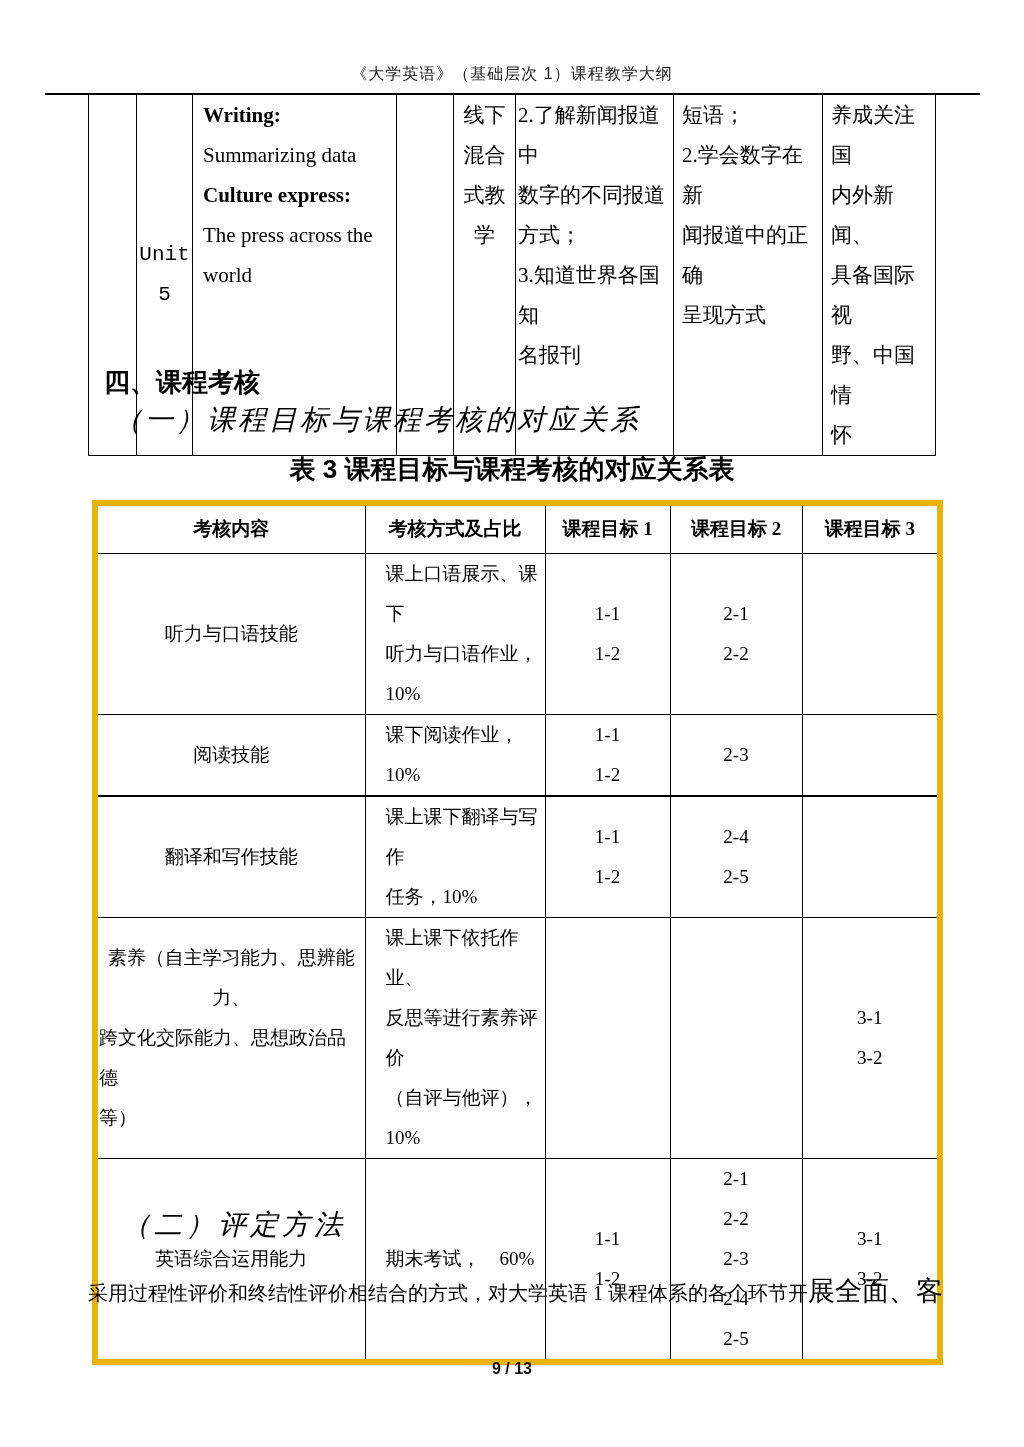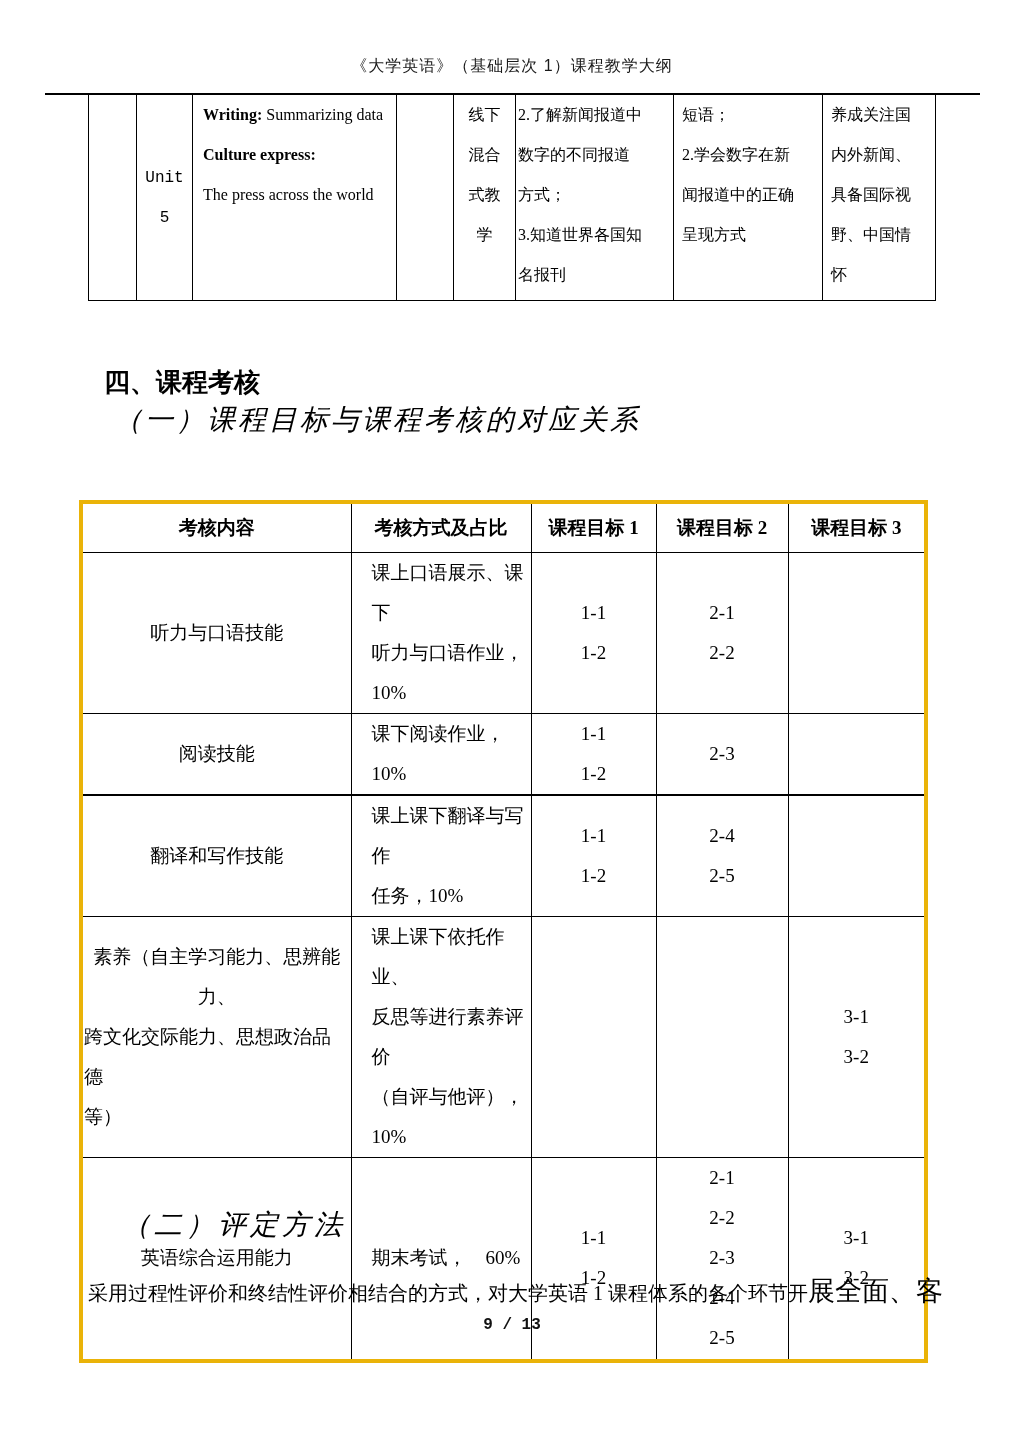--- a/index.html
+++ b/index.html
@@ -7,37 +7,37 @@
     position:relative;
     width:1024px;height:1447px;
     margin:0 auto;
     background:#ffffff;
     color:#000;
     font-family:"Liberation Serif","DejaVu Serif",serif;
     overflow:hidden;
   }
   
   .doc-header{
-    position:absolute;top:56px;left:0;right:0;
+    position:absolute;top:64px;left:0;right:0;
     text-align:center;
     font-family:"Liberation Sans","DejaVu Sans",sans-serif;
     font-size:16px;color:#1a1a1a;letter-spacing:1px;
   }
   .header-rule{
     position:absolute;top:93px;left:45px;width:935px;
     border-top:2px solid #000;height:0;
   }
   
   table{border-collapse:collapse;table-layout:fixed;}
   td,th{border:1px solid #000;overflow:hidden;}
   .lines{white-space:pre-line;}
   
   .top-table{position:absolute;left:88px;top:94px;width:848px;}
   .top-table td{
-    font-size:16px;line-height:40px;vertical-align:top;
+    font-size:21px;line-height:40px;vertical-align:top;
     padding:0 2px;text-align:left;
   }
   .top-table td.v-mid{vertical-align:middle;text-align:center;font-family:Liberation Mono, monospace;}
   .top-table td.center{text-align:center;}
   .top-table .b{font-weight:bold;}
   .top-table td.content-cell{padding-left:10px;padding-right:6px;}
   .top-table td.pad8{padding-left:8px;margin-top:7px;}
   
   .h-section{
     position:absolute;left:104px;top:365px;
@@ -49,43 +49,43 @@
   }
   .h-sub1{position:absolute;left:114px;top:401px;}
   .h-sub2{position:absolute;left:98px;top:1206px;letter-spacing:4px;margin-left:24px;}
   .tbl-title{
     position:absolute;left:0;right:0;top:452px;
     text-align:center;
     font-family:"Liberation Sans","DejaVu Sans",sans-serif;
     font-weight:700;font-size:26px;
   }
   
-  .main-table{position:absolute;left:79px;top:500px;width:846px;border:4px solid #eab308;}
+  .main-table{position:absolute;left:92px;top:500px;width:846px;border:6px solid #eab308;}
   .main-table td,.main-table th{
     font-size:19px;line-height:40px;vertical-align:middle;
     text-align:center;padding:0 2px;
   }
   .main-table th{
     font-weight:700;font-size:19px;line-height:24px;
   }
   .main-table td.method{text-align:left;padding-left:20px;padding-right:6px;}
   .main-table tr.thick-bottom td{border-bottom:2px solid #000;}
   .cell-p-center{text-align:center;white-space:pre-line;}
   .cell-p-left{text-align:left;white-space:pre-line;}
   
   .para{
     position:absolute;left:88px;top:1233px;width:910px;
     font-size:20px;line-height:44px;margin-top:36px;
   }
   .para .big{font-size:27px;}
   
   .page-num{
-    position:absolute;left:0;right:0;top:1316px;
+    position:absolute;left:0;right:0;top:1360px;
     text-align:center;
-    font-family:Liberation Mono, monospace;
+    font-family:Liberation Sans, sans-serif;
     font-size:16px;font-weight:600;color:#111;
   }
 </style>
 </head>
 <body>
 
 <div class="page">
 
   <div class="doc-header">《大学英语》（基础层次 1）课程教学大纲</div>
   <div class="header-rule"></div>
@@ -129,20 +129,21 @@
 内外新闻、
 具备国际视
 野、中国情
 怀</td>
     </tr>
   </tbody>
     </table>
 
   <div class="h-section">四、课程考核</div>
   <div class="h-sub h-sub1">（一）课程目标与课程考核的对应关系</div>
+  <div class="tbl-title">表 3 课程目标与课程考核的对应关系表</div>
 
   <table class="main-table">
     <colgroup>
       <col style="width:270px">
         <col style="width:180px">
         <col style="width:125px">
         <col style="width:132px">
         <col style="width:138px">
     </colgroup>
     <tbody>

